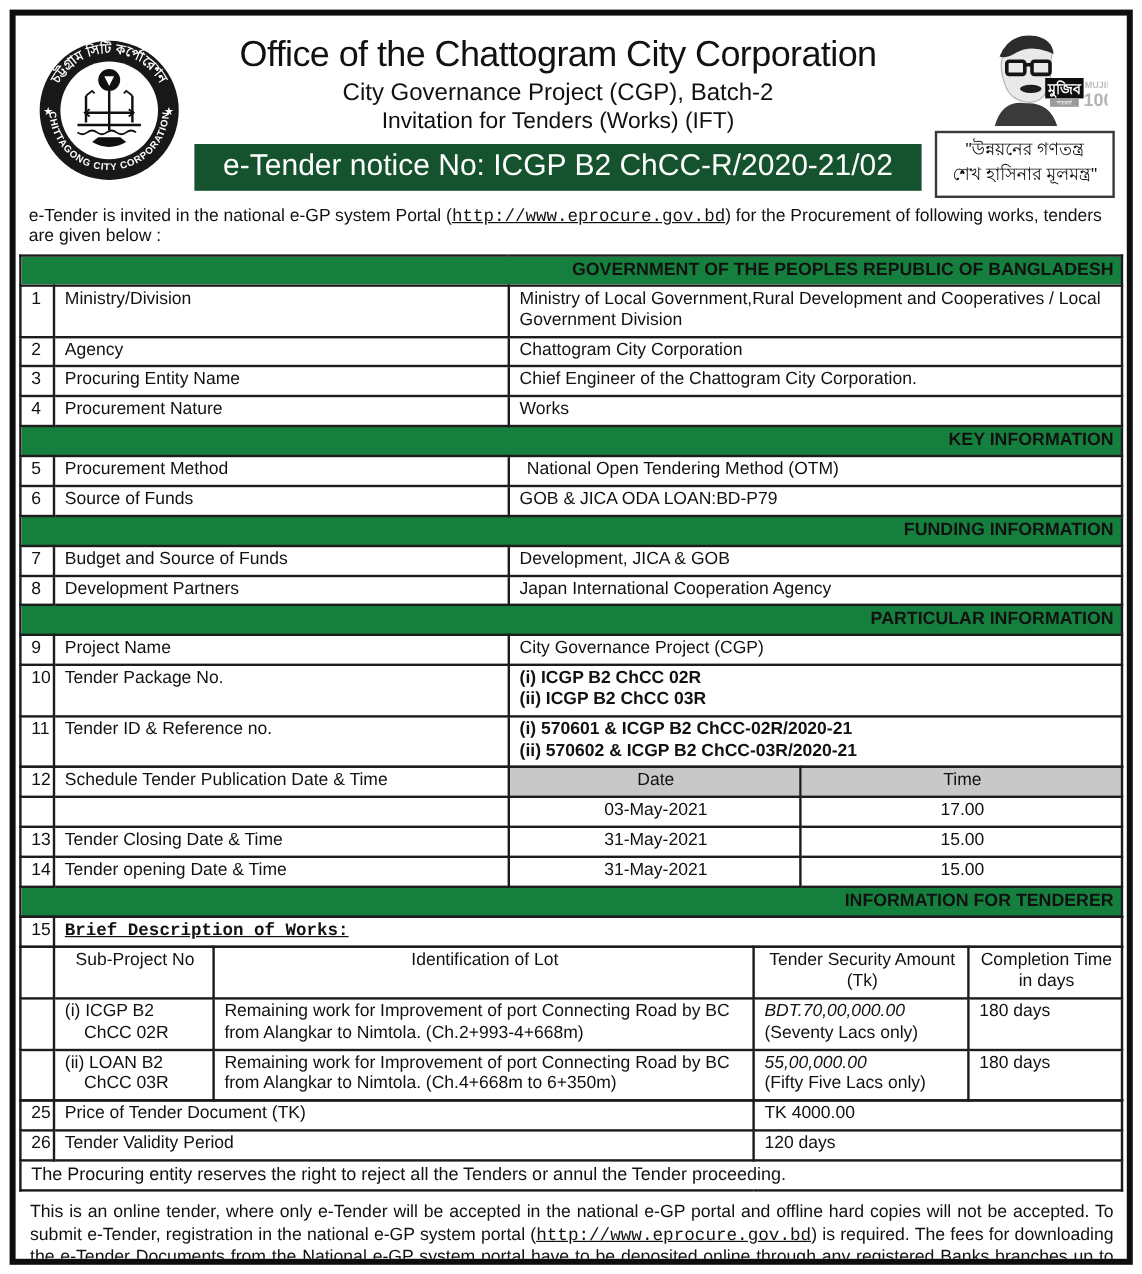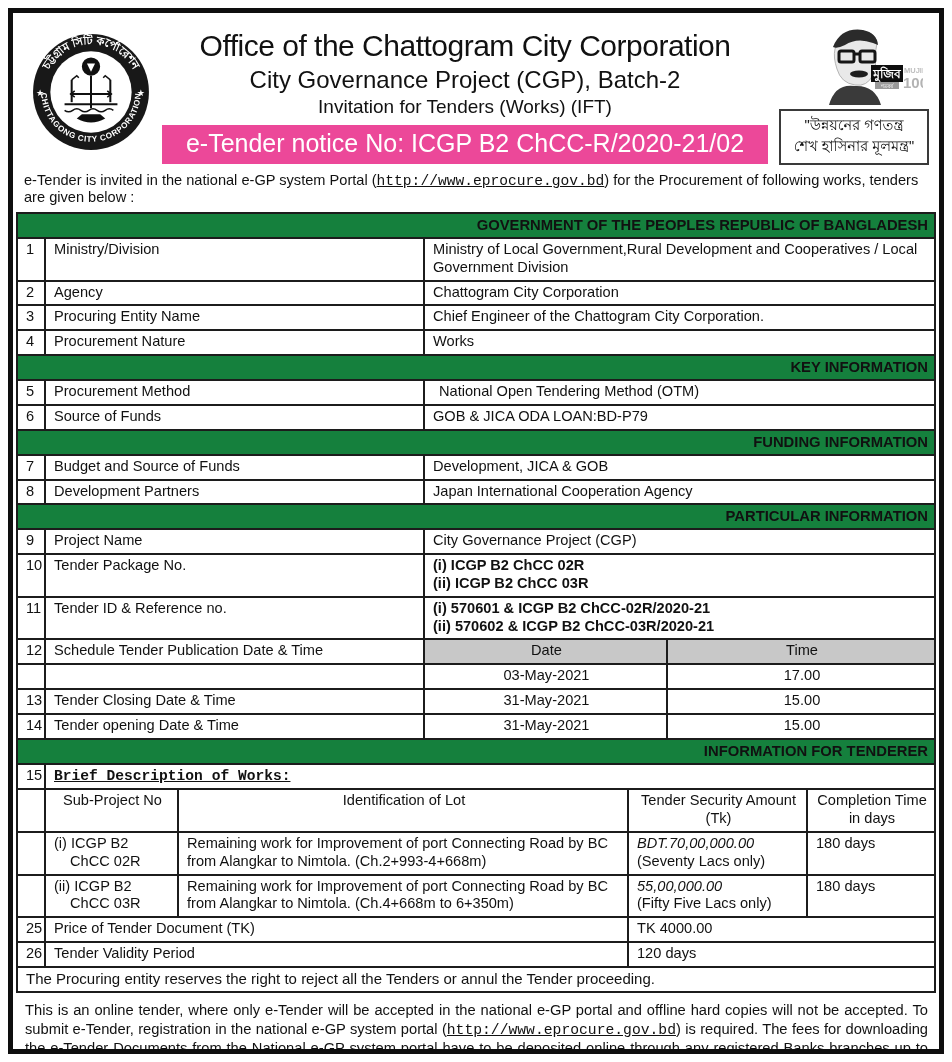--- a/index.html
+++ b/index.html
@@ -6,23 +6,23 @@
   html,body { background:#ffffff; }
   body { width:952px; height:1062px; font-family:"Liberation Sans","DejaVu Sans",sans-serif; color:#111; position:relative; }
   .page { position:absolute; inset:0; background:#fff; }
   .frame { position:absolute; inset:8px; border:5px solid #0e0e0e; background:#fff; padding:4px 3px; overflow:hidden; }
 
   
   .header { display:flex; align-items:flex-start; padding:8px 6px 0 14px; }
   .seal { width:122px; flex:0 0 122px; margin-top:6px; }
   .titles { flex:1; text-align:center; padding:0 4px; }
   .title-main { font-size:30px; font-weight:400; letter-spacing:-0.5px; margin-top:4px; }
-  .title-sub { font-size:24px; font-weight:400; margin-top:3px; }
+  .title-sub { font-size:20px; font-weight:400; margin-top:3px; }
   .title-inv { font-size:19px; font-weight:400; margin-top:2px; }
-  .banner { display:inline-block; background:#ec4899; color:#fff; font-size:25px; padding:4px 24px 6px; margin-top:7px; white-space:nowrap; }
+  .banner { display:inline-block; background:#14532d; color:#fff; font-size:25px; padding:4px 24px 6px; margin-top:7px; white-space:nowrap; }
   .right-col { width:152px; flex:0 0 152px; display:flex; flex-direction:column; align-items:center; }
   .mujib { width:104px; height:80px; margin-left:34px; }
   .quote-box { border:2px solid #3a3a3a; background:#fff; margin-top:4px; padding:4px 4px 6px; width:150px; text-align:center; font-size:14.5px; line-height:1.45; }
 
   
   .memo-row { display:flex; justify-content:space-between; font-size:15px; padding:10px 6px 0 8px; }
   .intro { font-size:14.6px; padding:7px 6px 7px 8px; }
   .u { text-decoration:underline;font-family:Liberation Mono, monospace; }
 
   
@@ -277,21 +277,21 @@
         <td>Remaining work for Improvement of port Connecting Road by BC from Alangkar to Nimtola. (Ch.2+993-4+668m)</td>
         <td>
           <div class="it">BDT.70,00,000.00</div>
           <div>(Seventy Lacs only)</div>
         </td>
         <td>180 days</td>
       </tr>
       <tr class="subrow">
         <td class="num"></td>
         <td>
-          <div>(ii) ICGP B2</div>
+          <div>(ii) LOAN B2</div>
           <div class="sub-indent">ChCC 03R</div>
         </td>
         <td>Remaining work for Improvement of port Connecting Road by BC from Alangkar to Nimtola. (Ch.4+668m to 6+350m)</td>
         <td>
           <div class="it">55,00,000.00</div>
           <div>(Fifty Five Lacs only)</div>
         </td>
         <td>180 days</td>
       </tr>
     </tbody>

